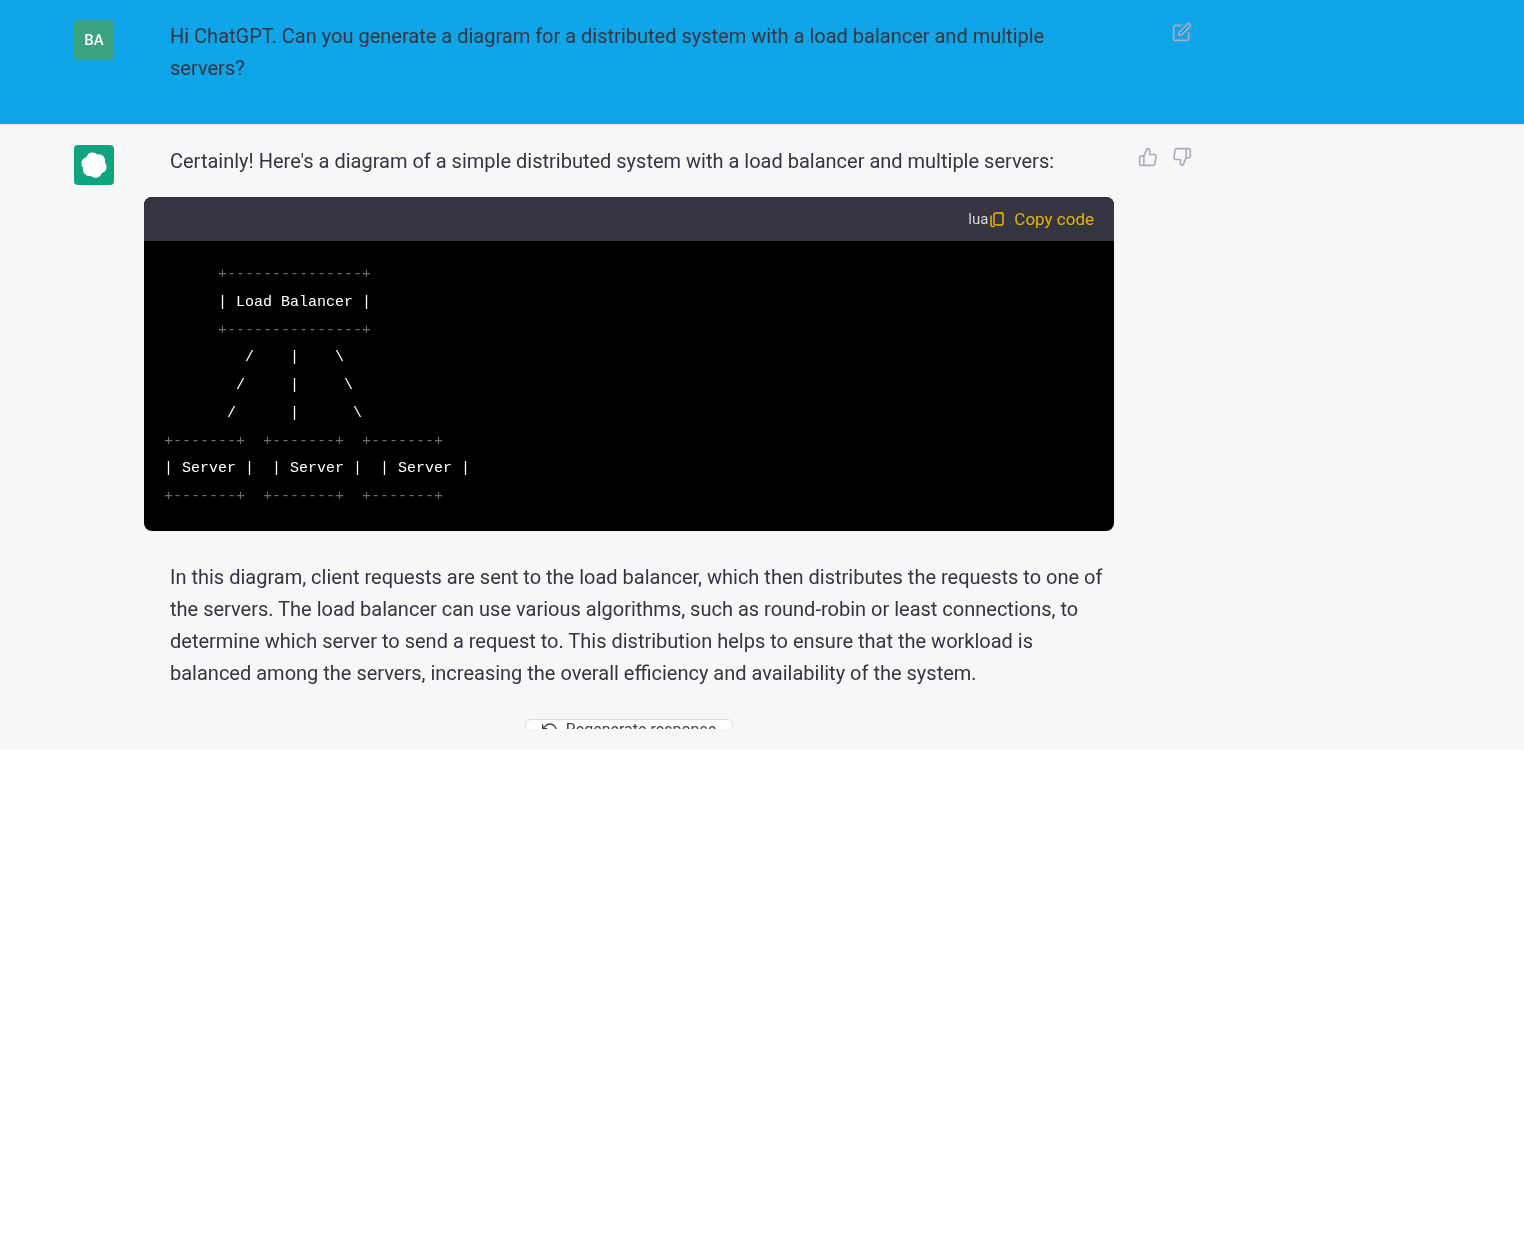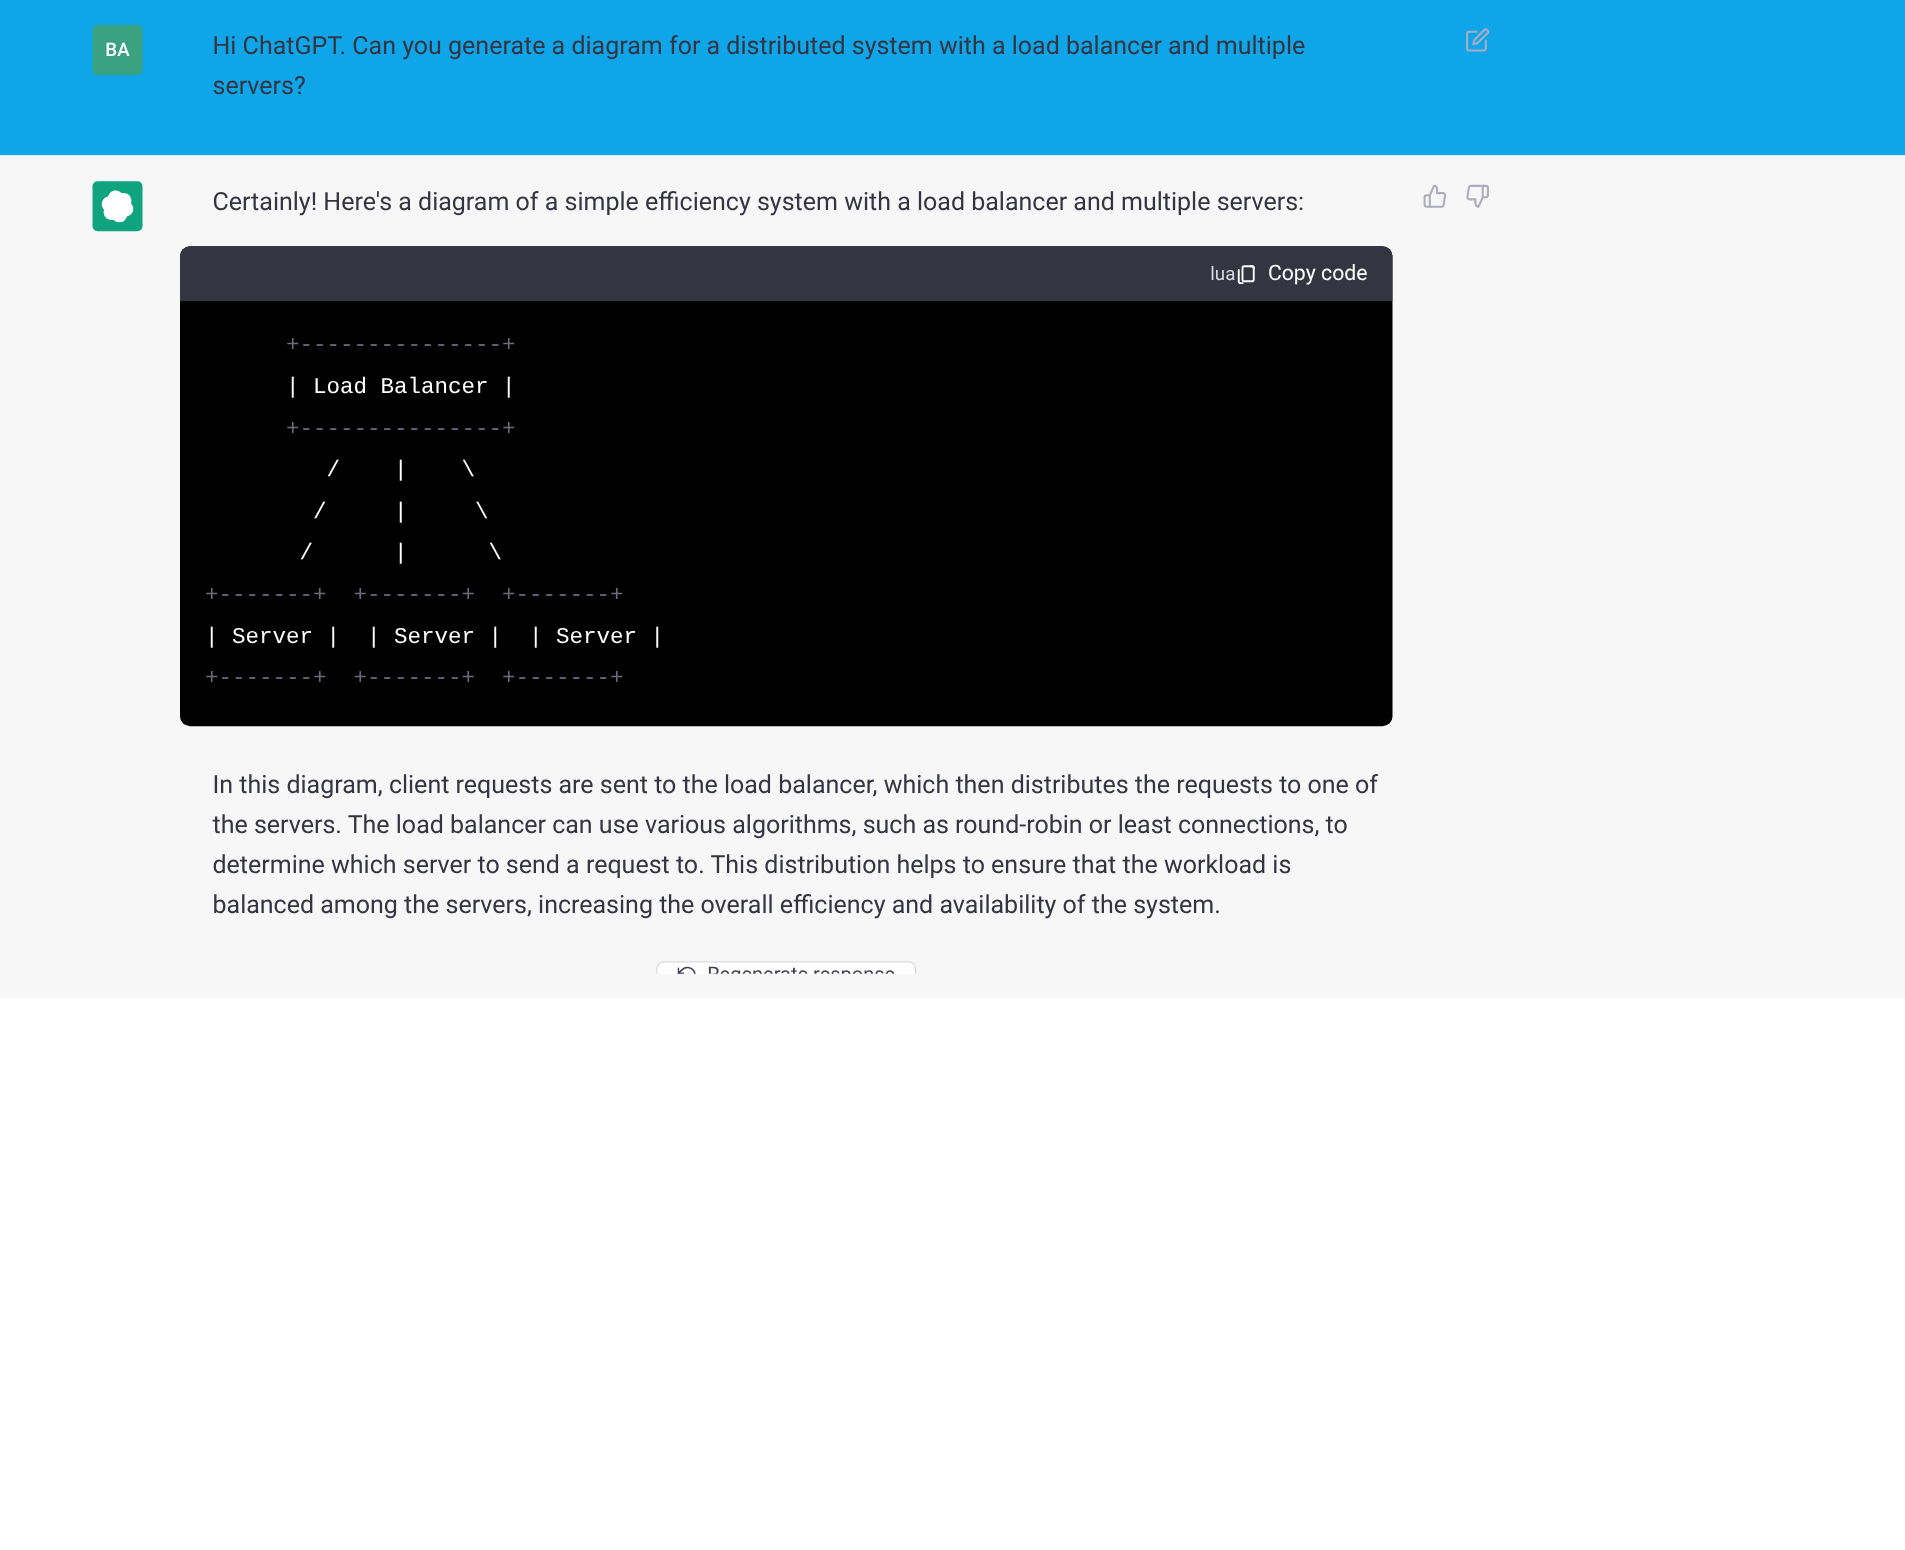--- a/index.html
+++ b/index.html
@@ -100,36 +100,36 @@
       align-items: center;
       padding: 10px 20px;
       font-size: 16px;
     }
     .code-lang {
       font-size: 15px;
     }
     .copy-btn {
       background: none;
       border: none;
-      color: #ffffff;
+      color: #eab308;
       cursor: pointer;
       display: flex;
       align-items: center;
       gap: 8px;
       font-size: 17px;
       font-family: inherit;
     }
     .copy-btn svg {
       width: 18px;
       height: 18px;
     }
     .code-content {
       padding: 20px;
       font-family: "SF Mono", Monaco, Menlo, Consolas, "Courier New", monospace;
-      font-size: 18px;
+      font-size: 15px;
       line-height: 1.85;
       color: #ffffff;
       white-space: pre;
       overflow-x: auto;
       border-radius: 21px;
     }
     .code-content .dim {
       color: #6b6b7b;
     }
     .code-content .bright {
@@ -185,21 +185,21 @@
 </div>
 
 <div class="message-row assistant">
   <div class="message-inner">
     <div class="avatar assistant-avatar">
       <svg viewBox="0 0 41 41" fill="none">
         <path d="M37.5324 16.8707C37.9808 15.5241 38.1363 14.0974 37.9886 12.6859C37.8409 11.2744 37.3934 9.91076 36.6744 8.68622C35.6308 6.83404 33.9812 5.3676 31.9885 4.5148C29.9957 3.662 27.7765 3.47072 25.6726 3.96979C24.6978 2.92278 23.5098 2.09469 22.1884 1.54016C20.867 0.985644 19.4423 0.717905 18.0085 0.754762C15.8513 0.754762 13.7606 1.47599 12.0643 2.80467C10.368 4.13335 9.16143 5.99462 8.63057 8.08659C7.19541 8.38049 5.84358 8.98491 4.67324 9.85654C3.50291 10.7282 2.54375 11.8454 1.86437 13.1287C0.82077 14.9562 0.41263 17.0741 0.704598 19.155C0.996567 21.236 1.97158 23.1576 3.47995 24.6161C3.03151 25.9627 2.87602 27.3894 3.02373 28.8009C3.17144 30.2124 3.61894 31.576 4.33793 32.8006C5.37955 34.6565 7.02975 36.1267 9.02398 36.9807C11.0182 37.8348 13.2393 38.0253 15.3444 37.5235C16.3189 38.5709 17.5068 39.3993 18.8283 39.9539C20.1497 40.5086 21.5746 40.7762 23.0085 40.7391C25.1669 40.7391 27.2588 40.0174 28.9558 38.6878C30.6529 37.3582 31.8594 35.4956 32.3897 33.4023C33.8249 33.1084 35.1767 32.504 36.347 31.6323C37.5174 30.7607 38.4765 29.6435 39.1559 28.3601C40.1958 26.5358 40.6015 24.4221 40.3091 22.3457C40.0167 20.2693 39.0429 18.3508 37.5374 16.8934L37.5324 16.8707Z" fill="white"></path>
       </svg>
     </div>
     <div class="message-content">
-      <p>Certainly! Here's a diagram of a simple efficiency system with a load balancer and multiple servers:</p>
+      <p>Certainly! Here's a diagram of a simple distributed system with a load balancer and multiple servers:</p>
 
       <div class="code-block">
         <div class="code-header">
           <span class="code-lang">lua</span>
           <button class="copy-btn">
             <svg viewBox="0 0 24 24" fill="none" stroke="currentColor" stroke-width="2" stroke-linecap="round" stroke-linejoin="round">
               <rect x="8" y="4" width="12" height="16" rx="2" ry="2"></rect>
               <path d="M16 4h2a2 2 0 0 1 2 2v0"></path>
               <path d="M4 8v12a2 2 0 0 0 2 2h2"></path>
             </svg>

